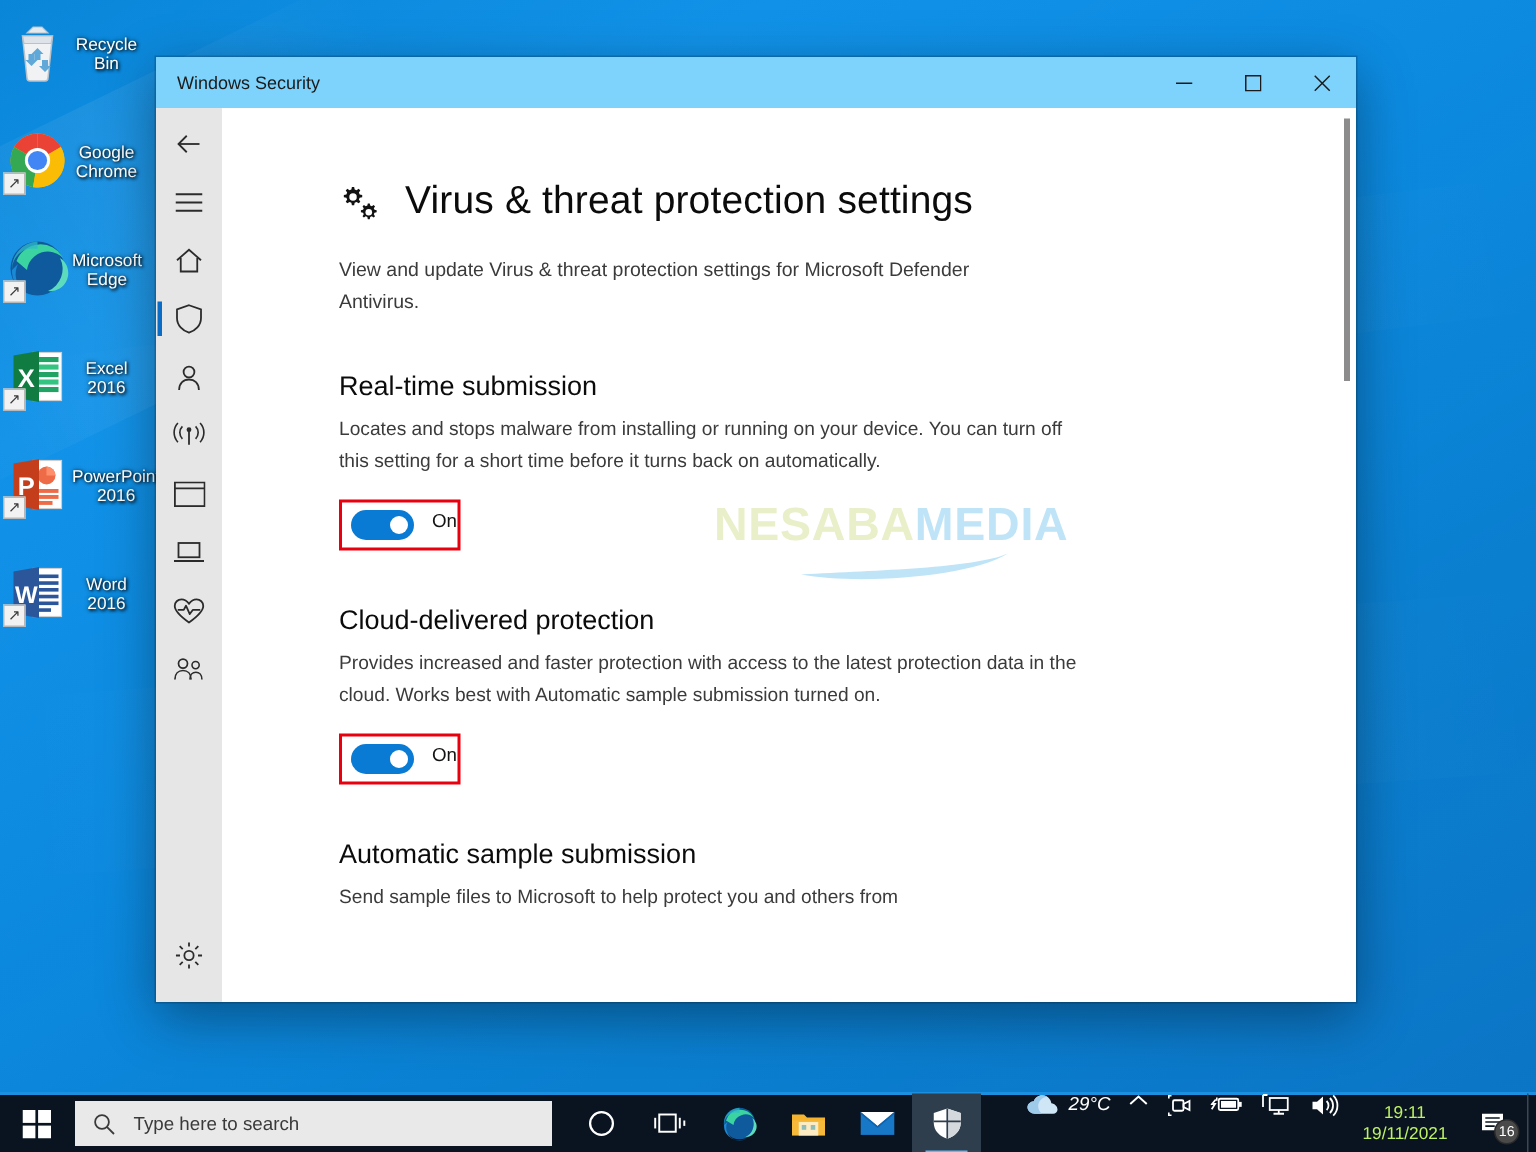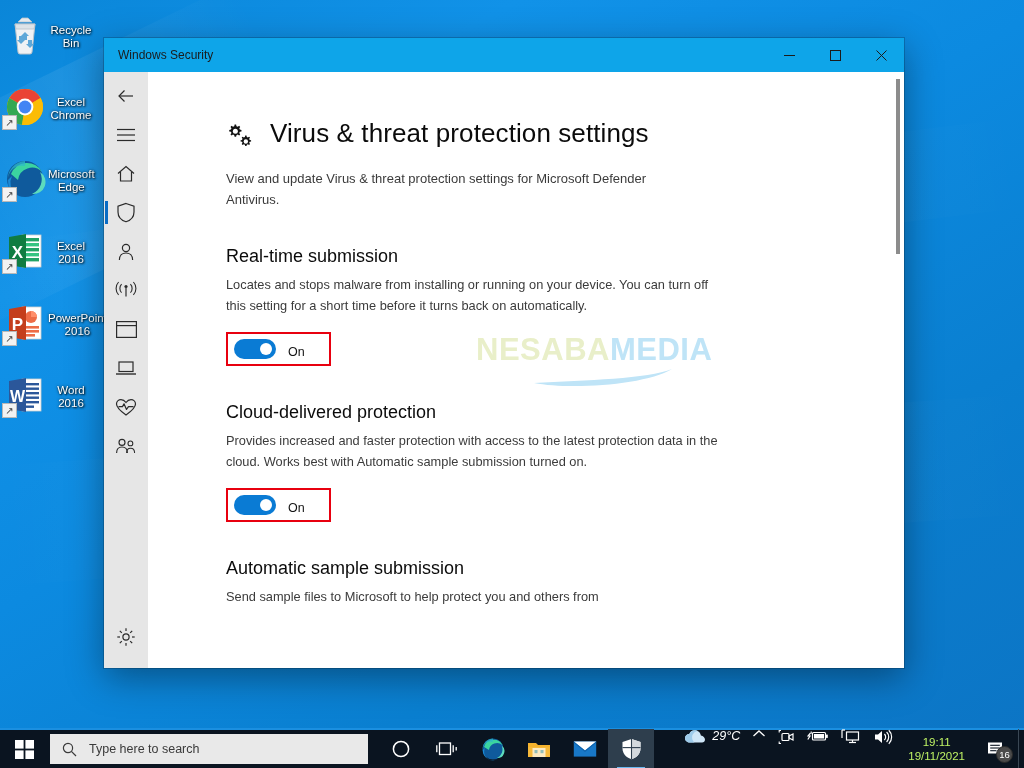--- a/index.html
+++ b/index.html
@@ -43,21 +43,21 @@
 
   
   #security-window {
     position: absolute; left: 104px; top: 38px; width: 800px; height: 630px;
     background: #ffffff;
     box-shadow: 0 10px 34px rgba(0,0,0,0.38), 0 0 0 1px rgba(0,0,0,0.18);
     display: flex; flex-direction: column;
     overflow: hidden;
   }
   #titlebar {
-    height: 34px; background: #0ea5e9; display: flex; align-items: center;
+    height: 34px; background: #7dd3fc; display: flex; align-items: center;
     flex: 0 0 34px;
   }
   #window-title { font-size: 12px; color: #1b1b1b; padding-left: 14px; flex: 1; }
   .win-btn {
     width: 46px; height: 34px; display: flex; align-items: center; justify-content: center;
     color: #1b1b1b; cursor: default;
   }
 
   #window-body { flex: 1; display: flex; min-height: 0; }
 
@@ -89,22 +89,22 @@
   #page-subtitle {
     margin-top: 14px; font-size: 13px; color: #3b3b3b; line-height: 21px;
     max-width: 440px;
   }
   .section { margin-top: 36px; }
   .section-title { font-size: 18px; font-weight: 400; color: #0b0b0b; }
   .section-desc {
     margin-top: 7px; font-size: 12.8px; color: #3b3b3b; line-height: 21px; max-width: 492px;
   }
   .toggle-row {
-    margin-top: 16px; display: inline-flex; align-items: flex-end;
-    border: 2px solid #e8000f; padding: 5px 24px 5px 6px;
+    margin-top: 16px; display: inline-flex; align-items: flex-start;
+    border: 2px solid #e8000f; padding: 5px 0 5px 6px;
   }
   .switch {
     width: 42px; height: 20px; border-radius: 10px; background: #0a7bd4;
     position: relative; cursor: default; flex: 0 0 42px;
   }
   .switch .knob {
     position: absolute; top: 4px; left: 26px; width: 12px; height: 12px;
     border-radius: 50%; background: #ffffff;
   }
   .switch-label { margin-left: 12px; font-size: 12.5px; color: #131313; }
@@ -204,21 +204,21 @@
         <circle cx="23" cy="23" r="18" fill="#fbbc05"></circle>
         <path d="M23 5 A18 18 0 0 1 38.6 14 L23 23 Z" fill="#ea4335"></path>
         <path d="M23 5 A18 18 0 0 0 7.4 14 L23 23 Z" fill="#ea4335"></path>
         <path d="M7.4 14 A18 18 0 0 0 20 40.8 L23 23 Z" fill="#34a853"></path>
         <path d="M38.6 14 A18 18 0 0 1 20 40.8 L23 23 Z" fill="#fbbc05"></path>
         <circle cx="23" cy="23" r="8.4" fill="#ffffff"></circle>
         <circle cx="23" cy="23" r="6.4" fill="#4285f4"></circle>
       </svg>
       <div class="shortcut-arrow">↗</div>
     </div>
-    <div class="di-label">Excel Chrome</div>
+    <div class="di-label">Google Chrome</div>
   </div>
 
   <div class="desktop-icon">
     <div class="di-glyph">
       <svg width="46" height="46" viewBox="0 0 46 46">
         <circle cx="23" cy="23" r="18" fill="#0f5a9c"></circle>
         <path d="M9 18 A17 17 0 0 1 40 16 A14 14 0 0 0 16 24 Z" fill="#3bd4a0"></path>
         <path d="M38 16 A16 16 0 0 1 30 38 A12 12 0 0 0 38 16 Z" fill="#5ddcbd"></path>
         <path d="M6 24 A17 17 0 0 0 32 39 A15 15 0 0 1 10 20 Z" fill="#1b8ad6"></path>
         <path d="M23 5 A18 18 0 0 0 6 24 A14 14 0 0 1 23 10 Z" fill="#2fb9ca" opacity="0.75"></path>

